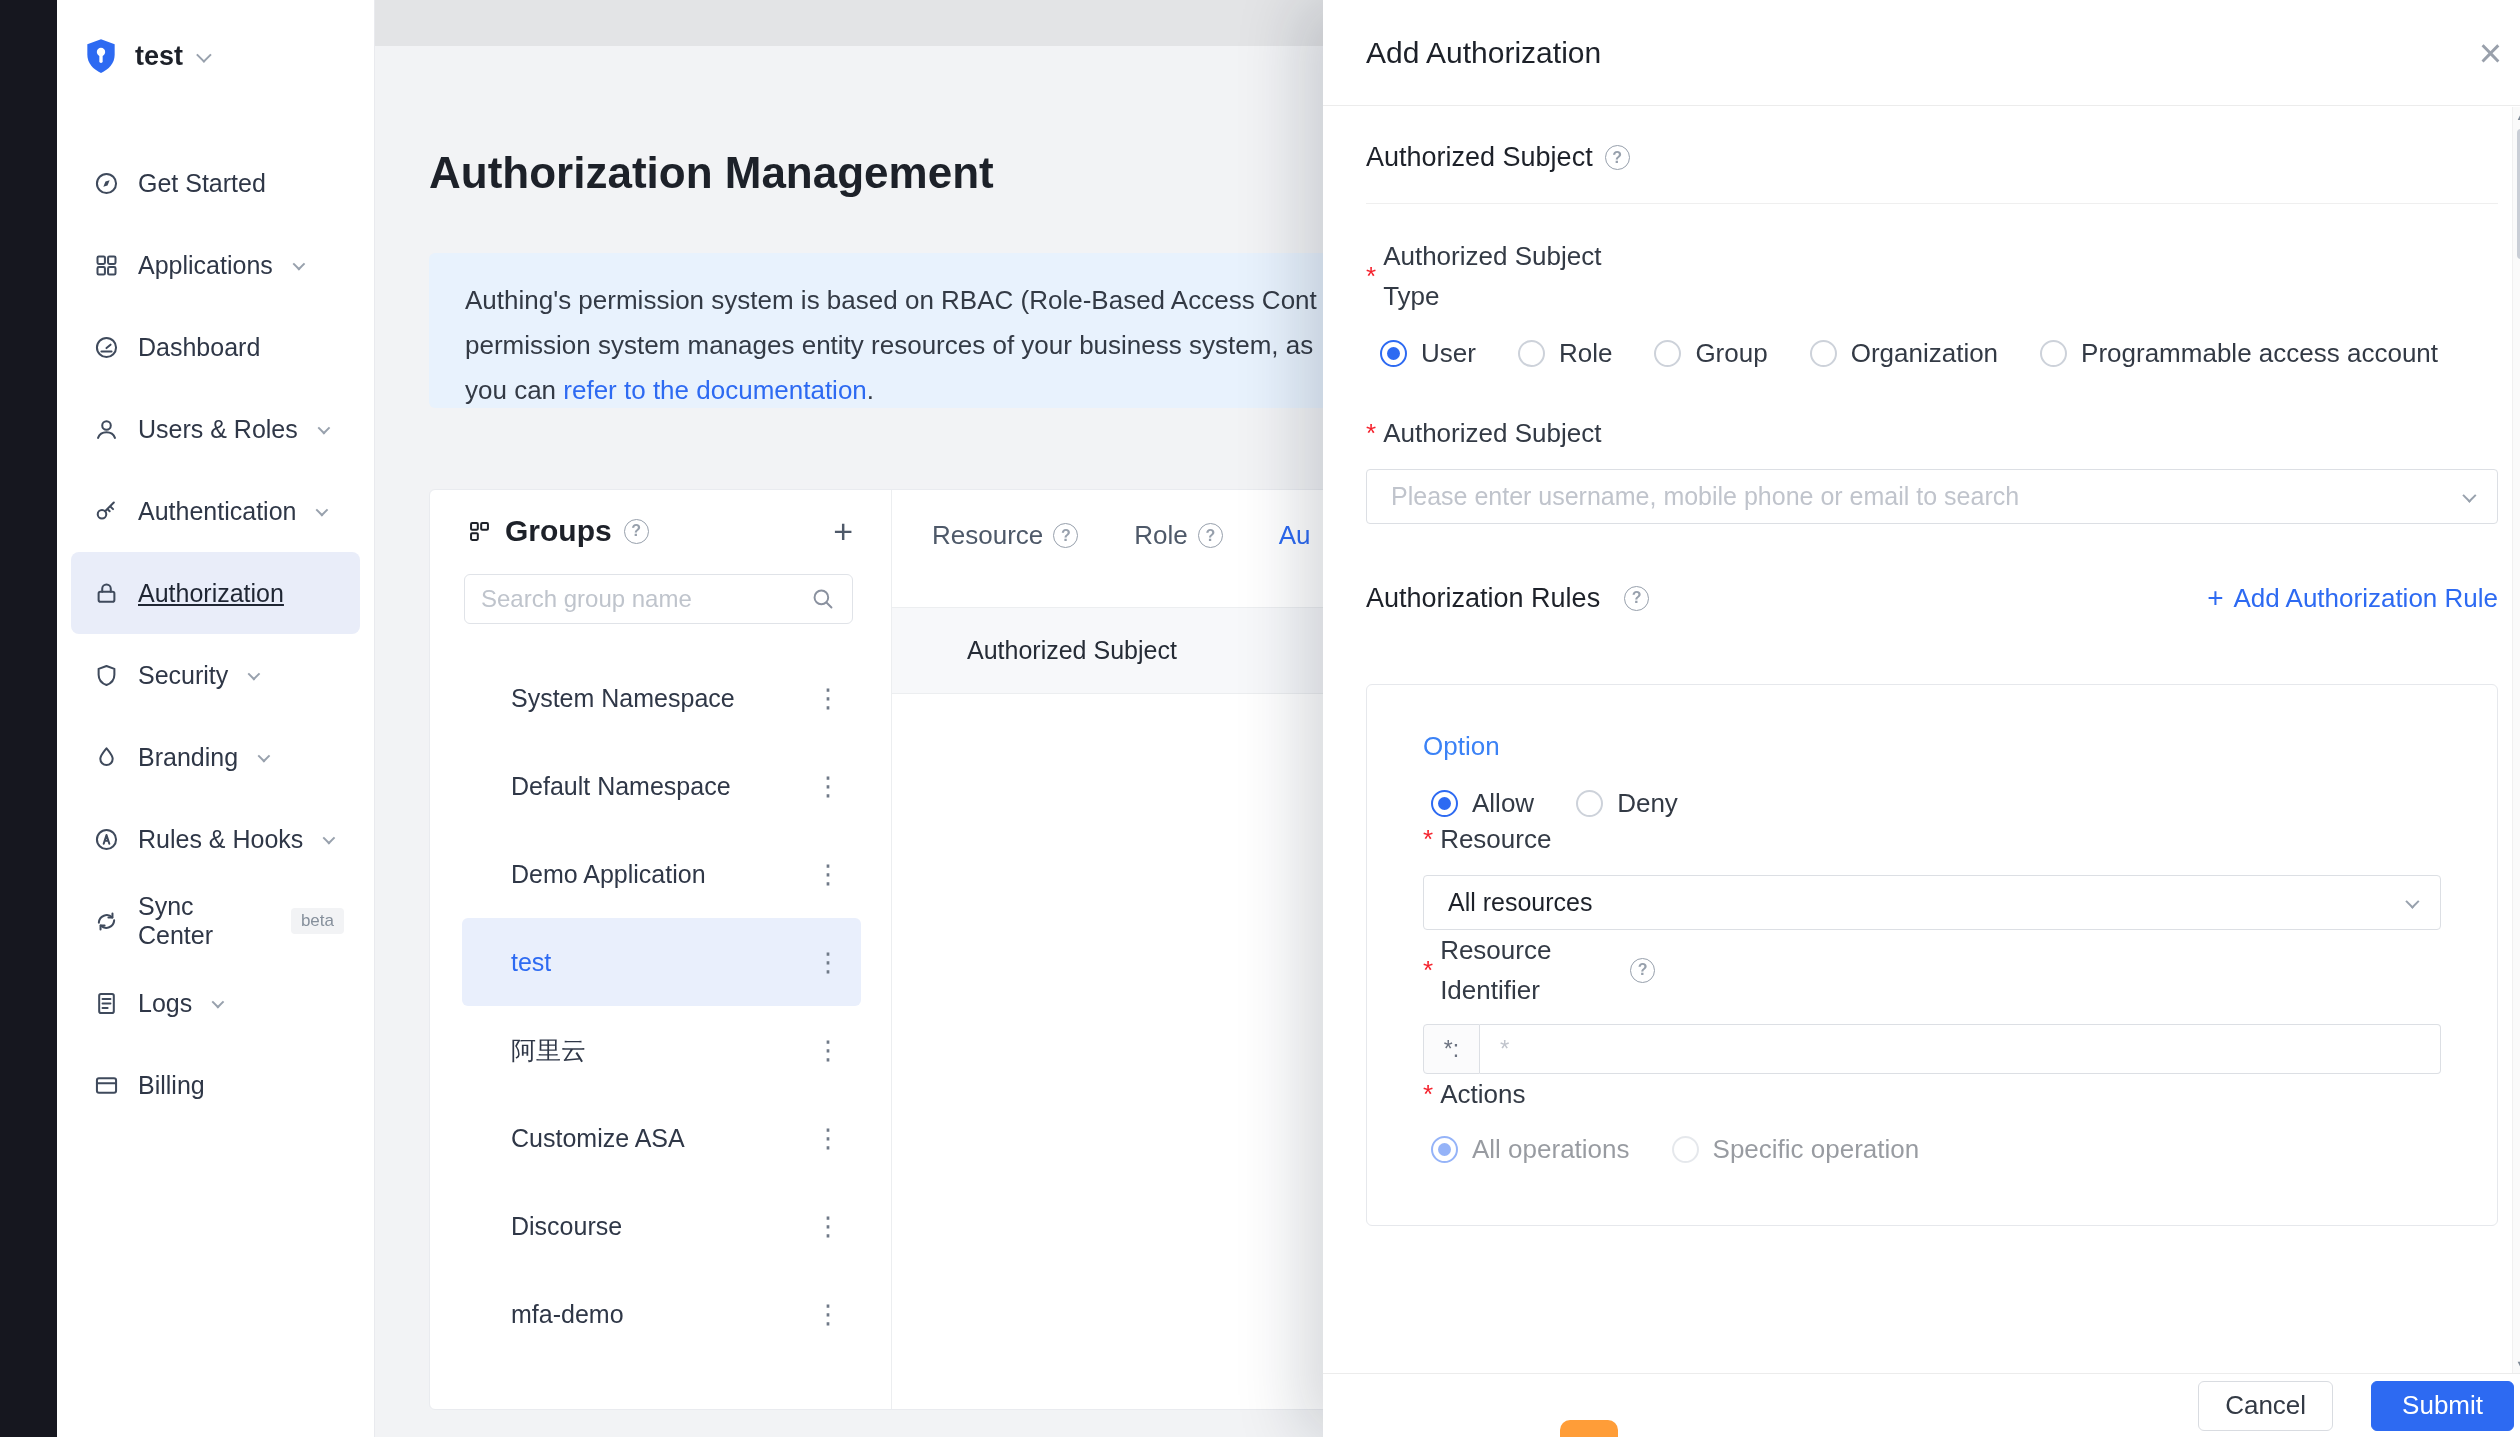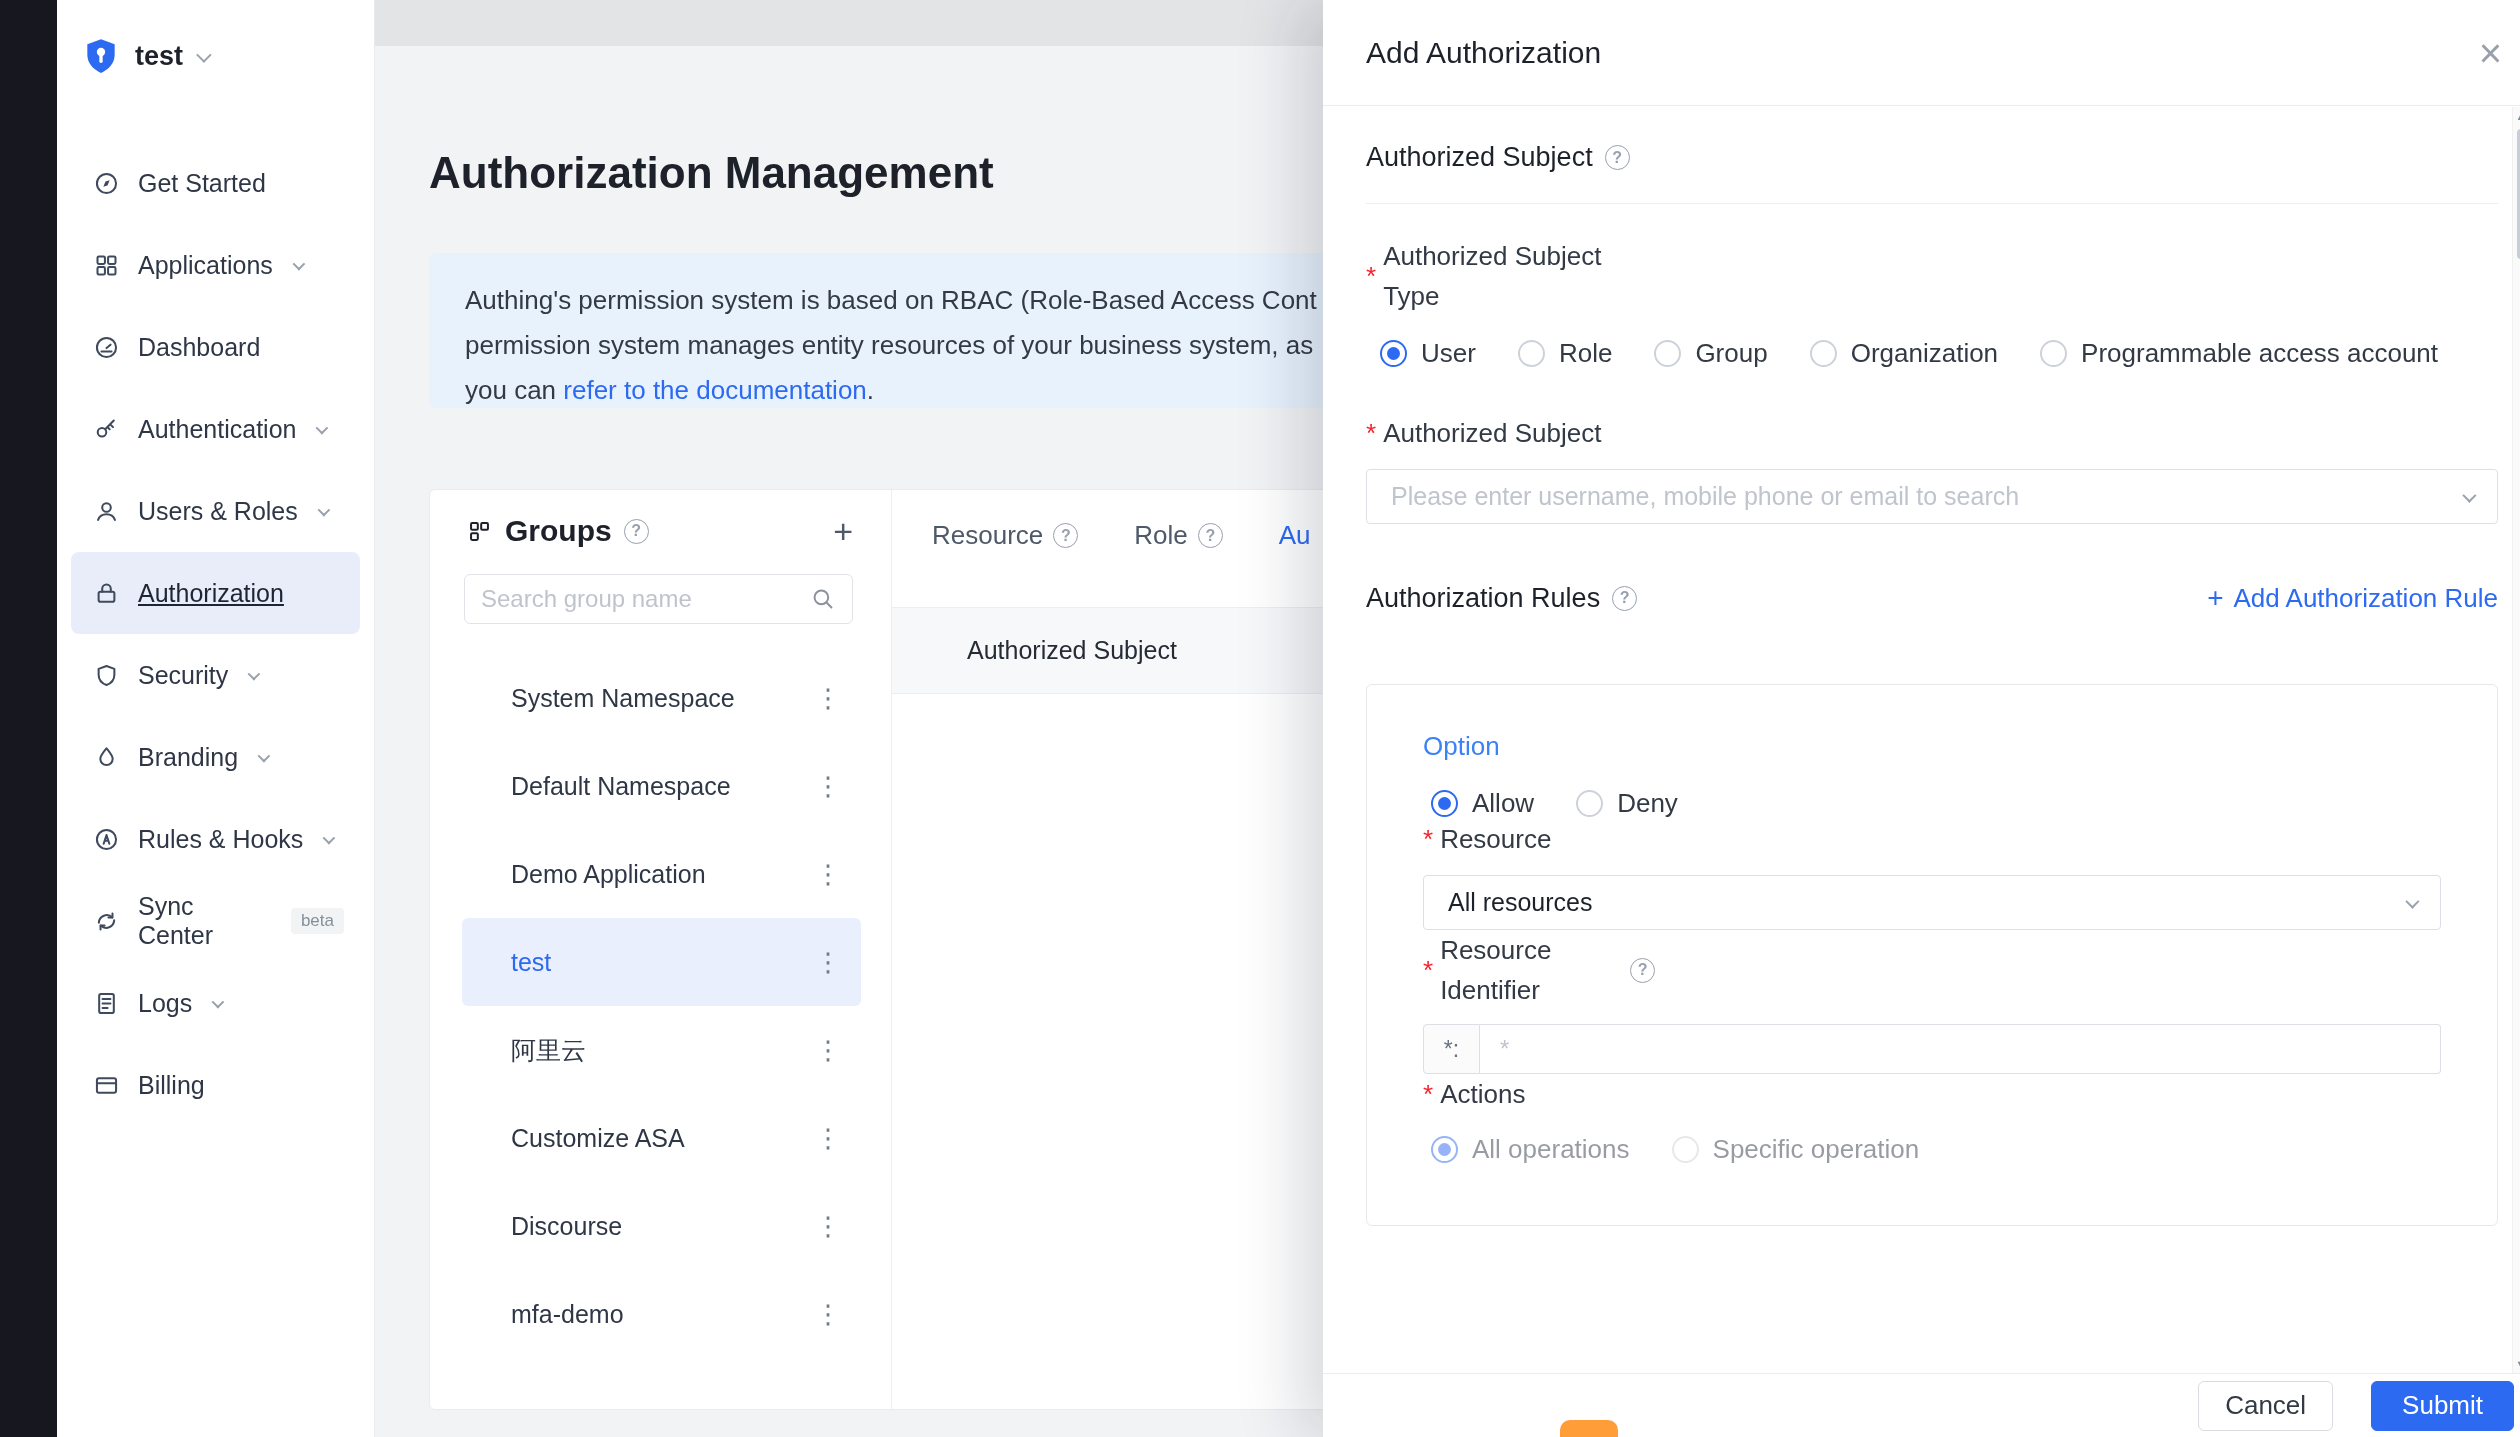--- a/index.html
+++ b/index.html
@@ -80,21 +80,21 @@
   .radio-opt{display:flex;align-items:center;gap:14px;font-size:26px;color:#333a45;cursor:pointer;}
   .radio{width:27px;height:27px;border:2px solid #cdd2da;border-radius:50%;background:#fff;position:relative;flex:none;}
   .radio.checked{border-color:var(--accent);}
   .radio.checked::after{content:"";position:absolute;inset:5px;border-radius:50%;background:var(--accent);}
   .select{height:55px;border:1px solid #dcdfe4;border-radius:4px;display:flex;align-items:center;padding:0 24px;font-size:25px;background:#fff;cursor:pointer;}
   .select .ph{color:#c0c4cc;flex:1;}
   .select .val{color:#1d2129;flex:1;}
   .select .caret{width:10px;height:10px;}
   .subject-select{margin-top:16px;}
   .rules-head{display:flex;align-items:center;margin-top:58px;}
-  .rules-head .section-title{display:flex;align-items:center;gap:12px;font-size:27px;font-weight:500;color:#1d2129;flex:1;}
+  .rules-head .section-title{display:flex;align-items:center;gap:24px;font-size:27px;font-weight:500;color:#1d2129;flex:1;}
   .add-rule-link{display:flex;align-items:center;gap:10px;color:var(--accent);font-size:26px;cursor:pointer;}
   .add-rule-link .plus{font-size:28px;}
   .rule-panel{margin-top:70px;border:1px solid #e6e8ec;border-radius:6px;padding:46px 56px 60px 56px;}
   .rule-panel .field-label{margin-top:0;}
   .panel-label{font-size:26px;color:#3b82f6;}
   .mt56{margin-top:58px;} .mt48{margin-top:48px;} .mt16{margin-top:16px;} .mt26{margin-top:26px;} .mt52{margin-top:56px;} .mt20{margin-top:20px;}
   .id-label{display:flex;align-items:center;gap:0;}
   .id-label .lbl{width:140px;}
   .id-label .help{margin-left:50px;}
   .id-group{display:flex;margin-top:14px;}
@@ -161,35 +161,35 @@
             <circle cx="12" cy="12" r="8.5"></circle>
             <path d="M12 12.5l3.6-3"></path>
             <path d="M7.5 15.5h9"></path>
           </svg>
         </span>
       <span>Dashboard</span>
     </div>
     <div class="menu-item">
       <span class="ico">
           <svg viewBox="0 0 24 24">
+            <circle cx="12" cy="8.5" r="3.8"></circle>
+            <path d="M4.5 19.5c1.2-3.4 4-5 7.5-5s6.3 1.6 7.5 5"></path>
+          </svg>
+        </span>
+      <span>Users &amp; Roles</span>
+      <span class="caret"></span>
+    </div>
+    <div class="menu-item">
+      <span class="ico">
+          <svg viewBox="0 0 24 24">
             <circle cx="8" cy="14.5" r="3.8"></circle>
             <path d="M10.8 11.7L18.5 4M15.2 7.3l2.6 2.6M12.8 9.7l2 2"></path>
           </svg>
         </span>
       <span>Authentication</span>
-      <span class="caret"></span>
-    </div>
-    <div class="menu-item">
-      <span class="ico">
-          <svg viewBox="0 0 24 24">
-            <circle cx="12" cy="8.5" r="3.8"></circle>
-            <path d="M4.5 19.5c1.2-3.4 4-5 7.5-5s6.3 1.6 7.5 5"></path>
-          </svg>
-        </span>
-      <span>Users &amp; Roles</span>
       <span class="caret"></span>
     </div>
     <div class="menu-item selected">
       <span class="ico">
           <svg viewBox="0 0 24 24">
             <rect x="5" y="10.5" width="14" height="8.8" rx="1.6"></rect>
             <path d="M8.2 10.5V7.8a3.8 3.8 0 017.6 0v2.7"></path>
           </svg>
         </span>
       <span>Authorization</span>

